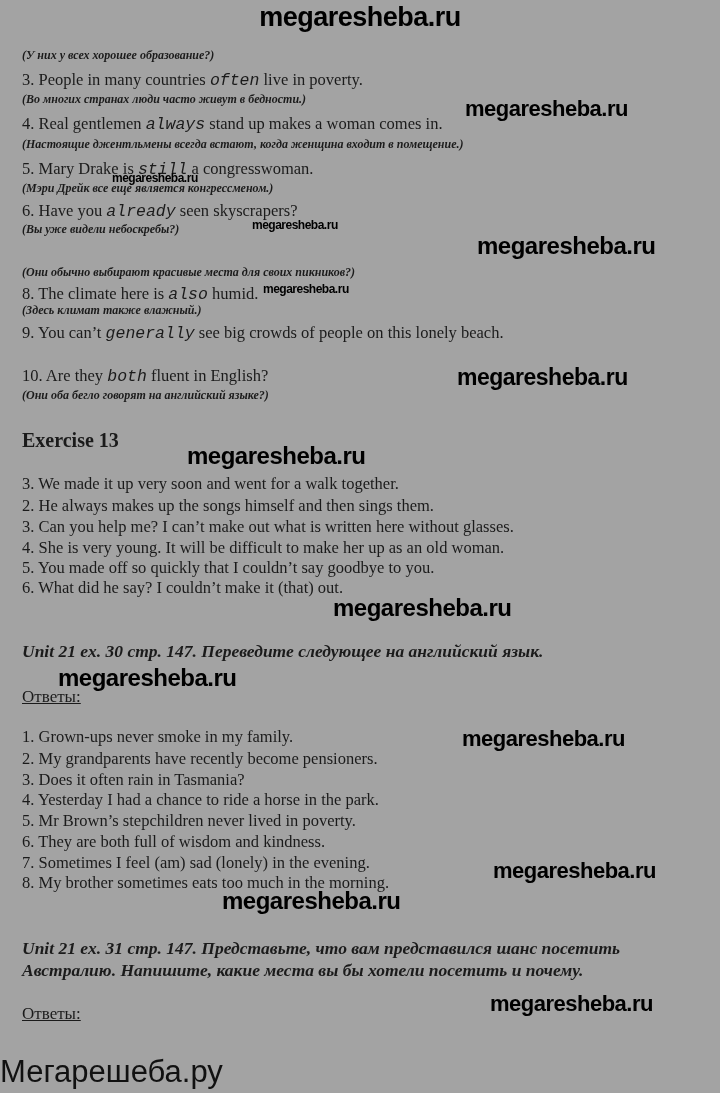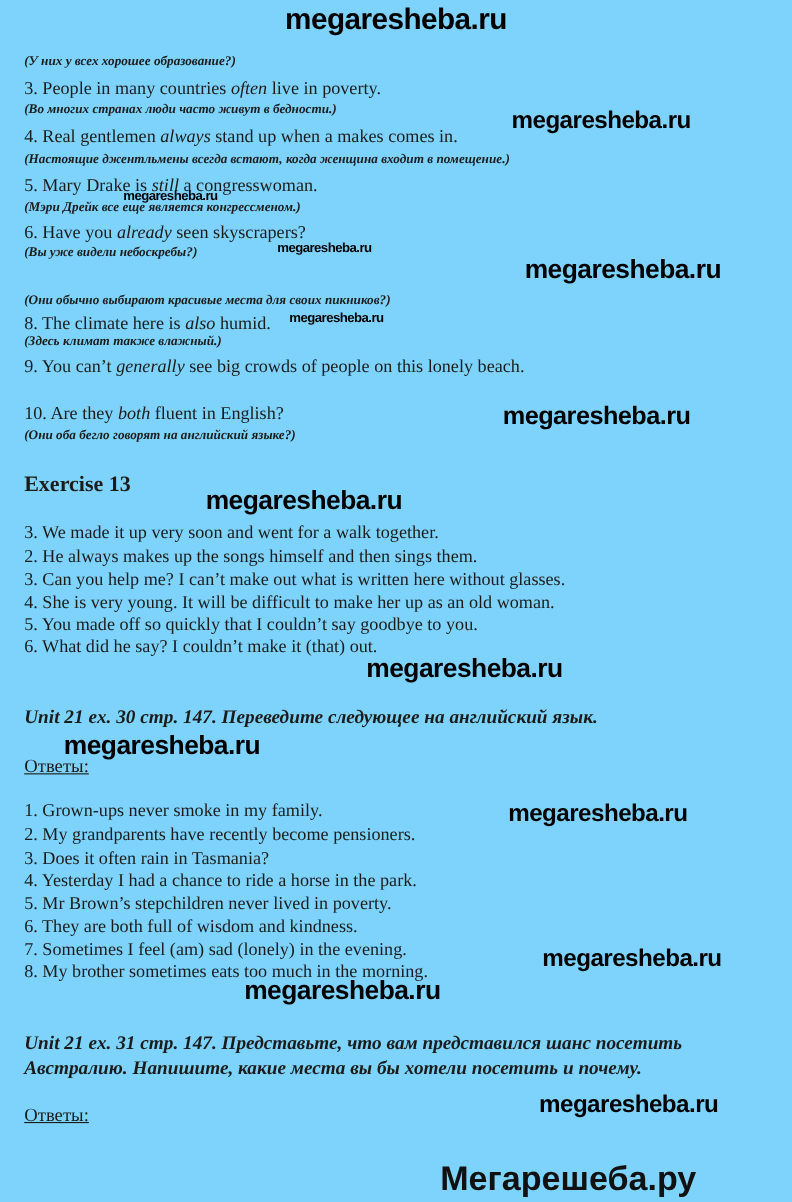--- a/index.html
+++ b/index.html
@@ -1,57 +1,57 @@
 <!DOCTYPE html>
 <html><head>
 <meta charset="utf-8">
 <style>
   html,body { margin:0; padding:0; background:#ffffff; }
   .page {
     position:relative; width:720px; height:1093px; margin:0 auto;
-    background:#7dd3fc; overflow:hidden;
+    background:#a3a3a3; overflow:hidden;
     font-family:"Liberation Serif", serif; color:#1b1b1b;
   }
   .line {
     position:absolute; left:22px; font-size:16.5px; line-height:1.2;
     white-space:nowrap;
   }
   .ru { font-style:italic; font-size:12px;font-weight:bold; }
-  .adv { font-style:italic; }
+  .adv { font-style:italic;font-family:Liberation Mono, monospace; }
   .ex-head { font-weight:bold; font-size:20px; }
   .unit-head { font-weight:bold; font-style:italic; font-size:17.5px; }
   .answers-label { text-decoration:underline; font-size:17px; }
   .wm {
     position:absolute; font-family:"Liberation Sans", sans-serif;
     font-weight:bold; color:#000000; white-space:nowrap; letter-spacing:-0.5px;
   }
   .header-wm {
     position:absolute; top:2px; left:0; width:720px; text-align:center;
     font-family:"Liberation Sans", sans-serif; font-weight:bold;
     font-size:27px; color:#000000; letter-spacing:-0.5px;
   }
   .footer-brand {
-    position:absolute; top:1054px; left:0; width:633px; text-align:right;
-    font-family:"Liberation Sans", sans-serif; font-weight:bold;
+    position:absolute; top:1054px; left:0; width:633px; text-align:left;
+    font-family:"Liberation Sans", sans-serif; font-weight:normal;
     font-size:31px; color:#111111;
   }
 </style>
 </head>
 <body>
 
 <div class="page">
 
   <div class="header-wm">megaresheba.ru</div>
 
   <div class="line ru" style="top:48px">(У них у всех хорошее образование?)</div>
 
   <div class="line" style="top:70px"><span>3. People in many countries </span><span class="adv">often</span><span> live in poverty.</span></div>
   <div class="line ru" style="top:92px">(Во многих странах люди часто живут в бедности.)</div>
 
-  <div class="line" style="top:114px"><span>4. Real gentlemen </span><span class="adv">always</span><span> stand up when a makes comes in.</span></div>
+  <div class="line" style="top:114px"><span>4. Real gentlemen </span><span class="adv">always</span><span> stand up makes a woman comes in.</span></div>
   <div class="line ru" style="top:137px">(Настоящие джентльмены всегда встают, когда женщина входит в помещение.)</div>
 
   <div class="line" style="top:159px"><span>5. Mary Drake is </span><span class="adv">still</span><span> a congresswoman.</span></div>
   <div class="line ru" style="top:181px">(Мэри Дрейк все еще является конгрессменом.)</div>
 
   <div class="line" style="top:201px"><span>6. Have you </span><span class="adv">already</span><span> seen skyscrapers?</span></div>
   <div class="line ru" style="top:222px">(Вы уже видели небоскребы?)</div>
 
   <div class="line ru" style="top:265px">(Они обычно выбирают красивые места для своих пикников?)</div>
 

